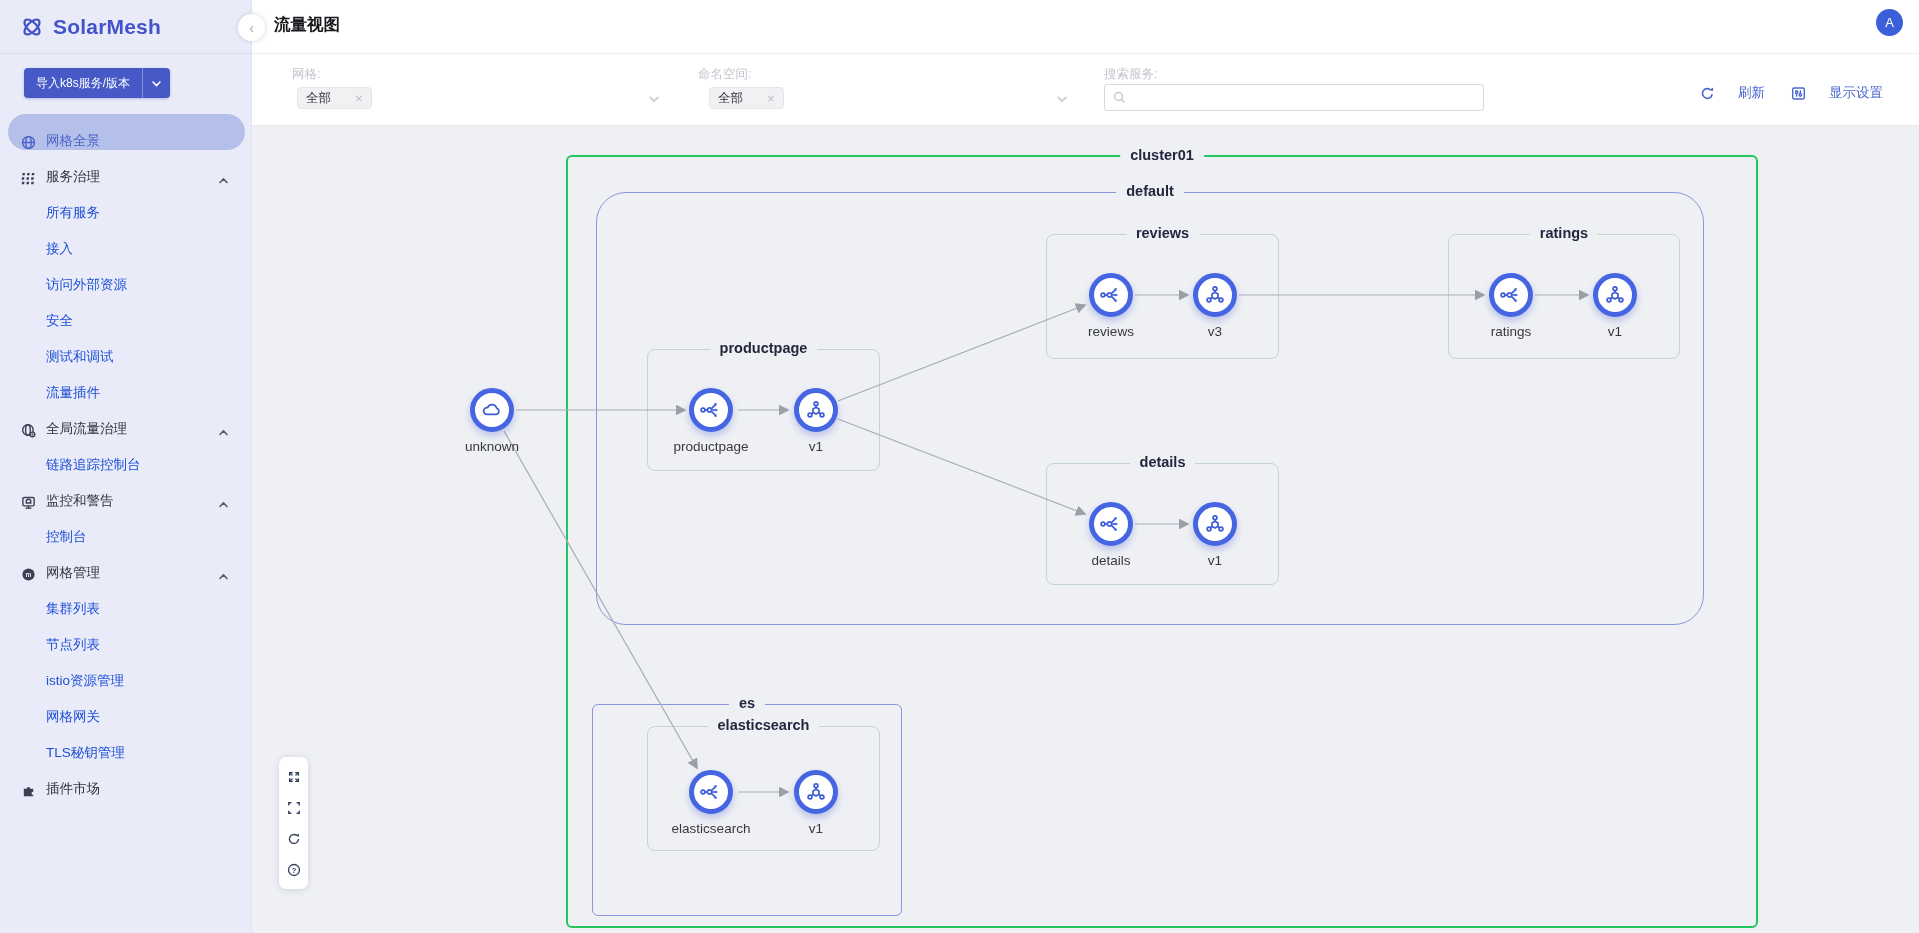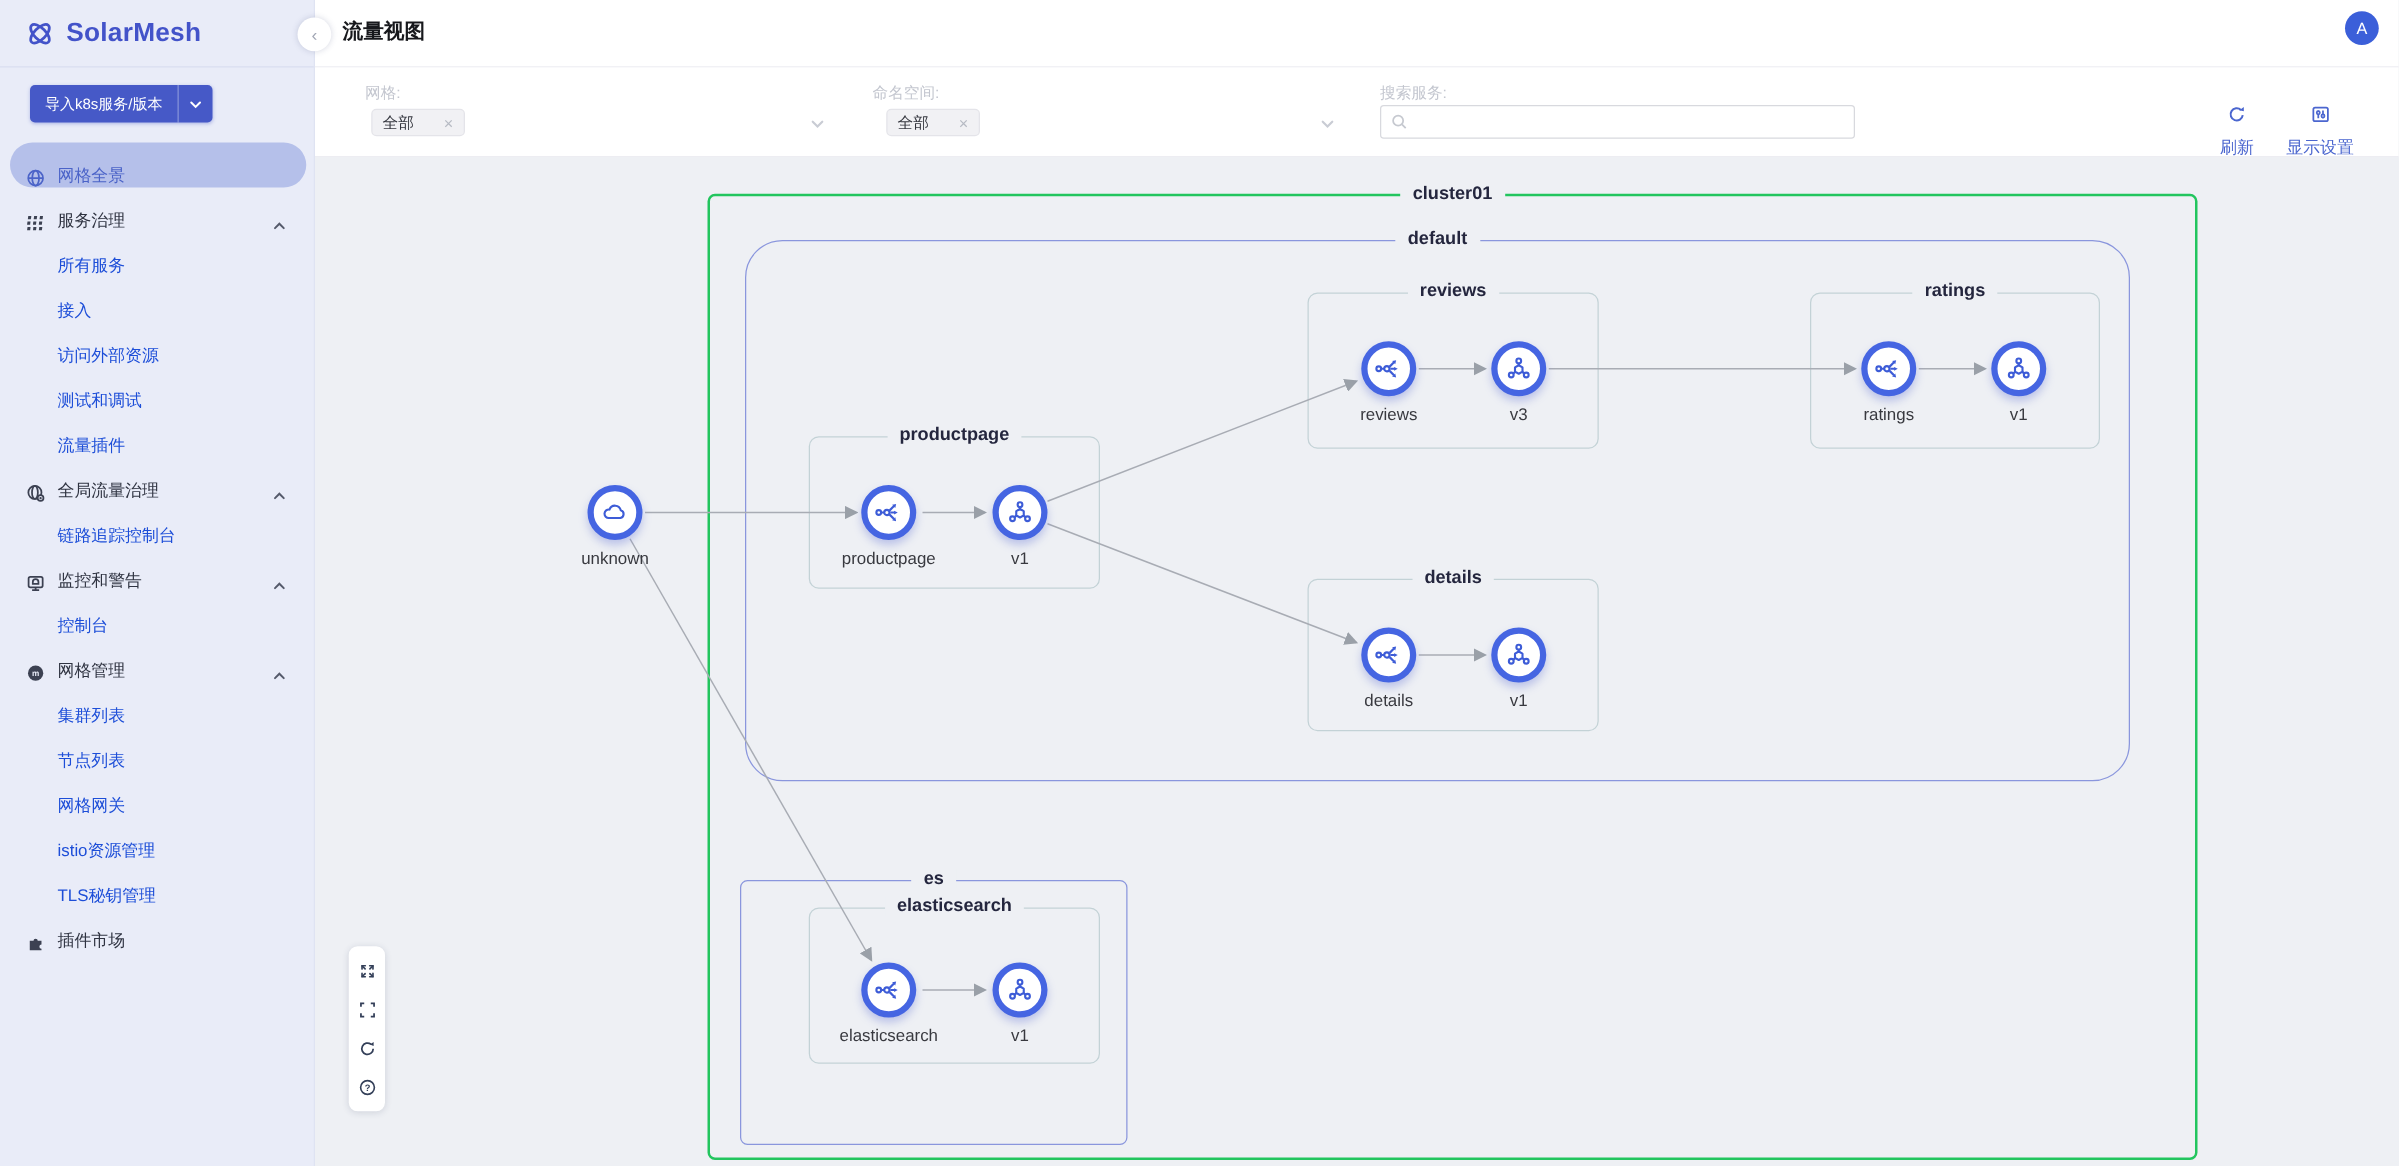--- a/index.html
+++ b/index.html
@@ -34,21 +34,21 @@
   
   .filterbar { position:relative; height:72px; background:#fff; border-bottom:1px solid #e7e8ee; }
   .flabel { position:absolute; font-size:12.5px; color:#c3c6cf; }
   .tag { position:absolute; height:22px; display:inline-flex; align-items:center; gap:24px; background:#f1f1f4; border:1px solid #e4e4e9; border-radius:4px; padding:0 8px; font-size:12.5px; color:#33353d; cursor:pointer; }
   .tag .x { color:#b6bac3; font-size:13px; line-height:1; cursor:pointer; }
   .sel-chev { position:absolute; width:12px; height:12px; color:#c9ccd4; cursor:pointer; }
   .search-box { position:absolute; left:852px; top:30px; width:380px; height:27px; background:#fff; border:1px solid #d8d9de; border-radius:3px; display:flex; align-items:center; padding:0 8px; gap:6px; }
   .search-box .sic { width:14px; height:14px; color:#c6c9d0; flex:0 0 auto; }
   .search-box input { border:none; outline:none; flex:1; font-size:12.5px; color:#333; background:transparent; }
   .top-actions { position:absolute; right:36px; top:30px; display:flex; align-items:center; gap:26px; }
-  .action { display:flex; align-items:center; gap:10px; color:#4b66cf; font-size:13.5px; cursor:pointer;flex-direction:column; }
+  .action { display:flex; align-items:center; gap:23px; color:#4b66cf; font-size:13.5px; cursor:pointer; }
   .action .aic { width:15px; height:15px; }
 
   
   .canvas { position:relative; width:1667px; height:807px; background:#eef0f4; overflow:hidden; }
   .gbox { position:absolute; border-radius:6px; }
   .gbox .blabel { position:absolute; top:-10px; left:50%; transform:translateX(-50%); background:#eef0f4; padding:0 10px; font-size:14.5px; font-weight:bold; color:#24263e; white-space:nowrap; }
   .cluster-box { border:2px solid #22c55e;text-align:right; }
   .ns-box { border:1.5px solid #8a96dd; }
   .grp-box { border:1px solid #c3d2d6; border-radius:8px; }
   .edges { position:absolute; left:0; top:0; pointer-events:none; }
@@ -220,20 +220,23 @@
       <div class="mi child">
           <span>所有服务</span>
         </div>
       <div class="mi child">
           <span>接入</span>
         </div>
       <div class="mi child">
           <span>访问外部资源</span>
         </div>
       <div class="mi child">
+          <span>安全</span>
+        </div>
+      <div class="mi child">
           <span>测试和调试</span>
         </div>
       <div class="mi child">
           <span>流量插件</span>
         </div>
       <div class="mi">
         <span class="mic">
             <svg class="i-svg" viewBox="0 0 16 16">
               <use href="#sym-globegear"></use>
             </svg>
@@ -277,24 +280,24 @@
             </svg>
           </span>
       </div>
       <div class="mi child">
           <span>集群列表</span>
         </div>
       <div class="mi child">
           <span>节点列表</span>
         </div>
       <div class="mi child">
+          <span>istio资源管理</span>
+        </div>
+      <div class="mi child">
           <span>网格网关</span>
-        </div>
-      <div class="mi child">
-          <span>istio资源管理</span>
         </div>
       <div class="mi child">
           <span>TLS秘钥管理</span>
         </div>
       <div class="mi">
         <span class="mic">
             <svg class="i-svg" viewBox="0 0 16 16">
               <use href="#sym-puzzle"></use>
             </svg>
           </span>

